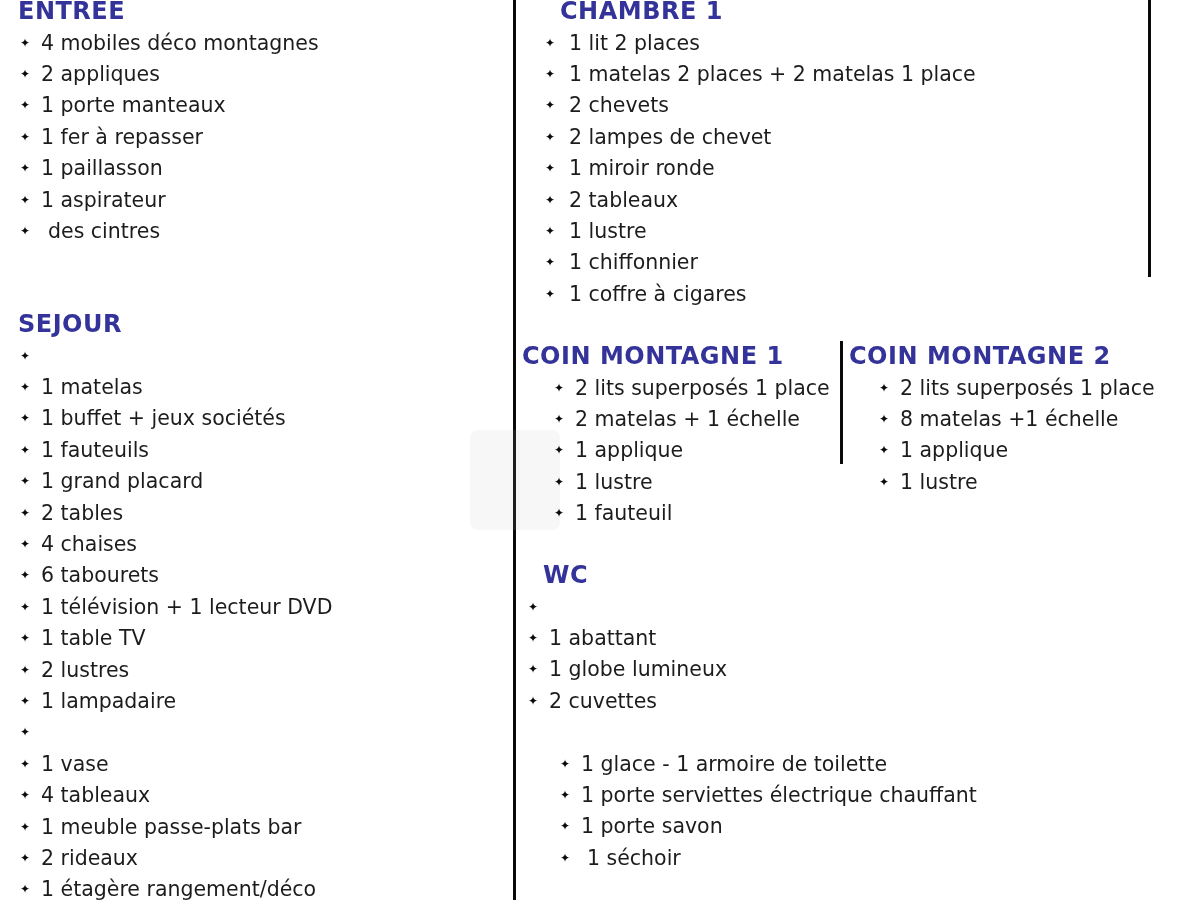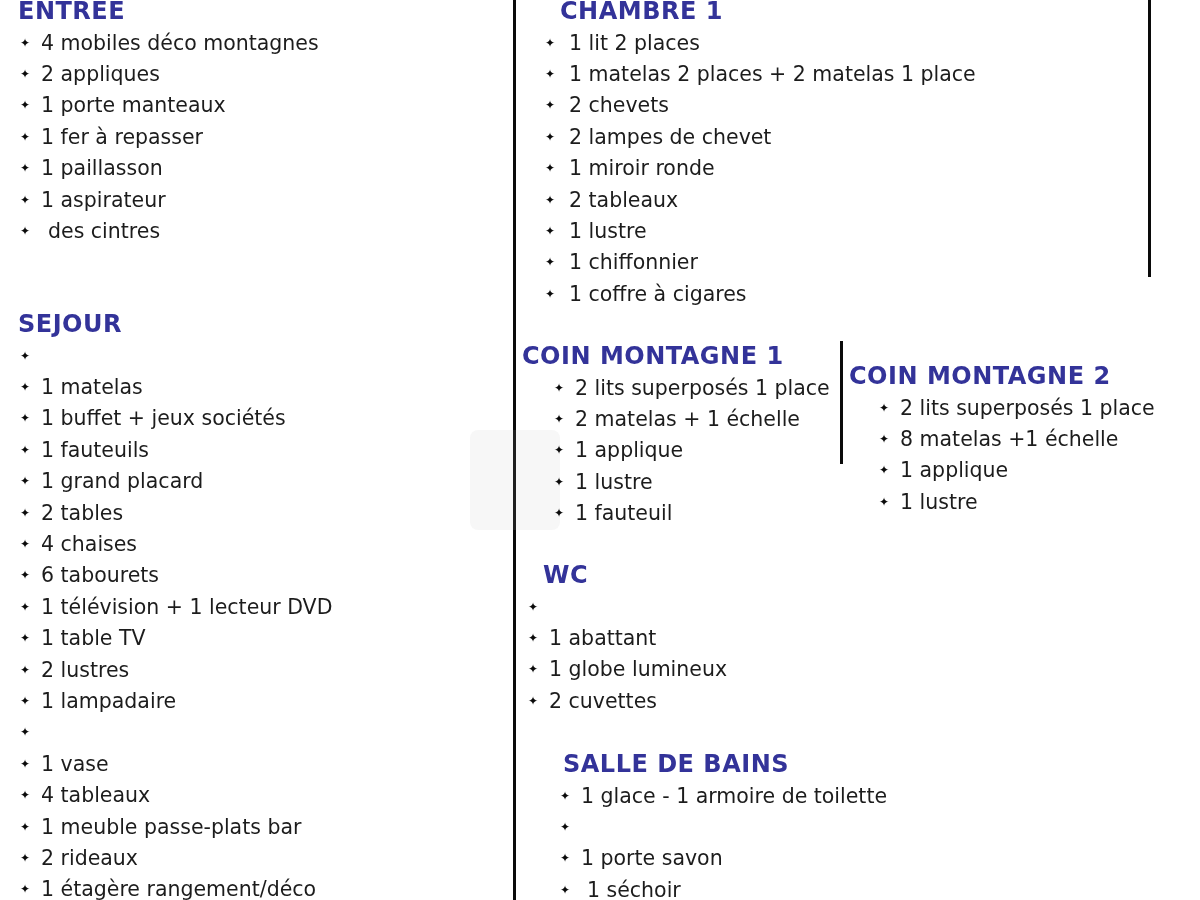--- a/index.html
+++ b/index.html
@@ -233,21 +233,21 @@
         <span class="bullet">✦</span>
         <span class="txt">1 lustre</span>
       </li>
     <li>
         <span class="bullet">✦</span>
         <span class="txt">1 fauteuil</span>
       </li>
   </ul>
 </section>
 
-<section class="sec" style="left:849px; top:360px;">
+<section class="sec" style="left:849px; top:340px;">
   <h2 class="sec-title">COIN MONTAGNE 2</h2>
   <ul class="items" style="padding-left:30px;">
     <li>
         <span class="bullet">✦</span>
         <span class="txt">2 lits superposés 1 place</span>
       </li>
     <li>
         <span class="bullet">✦</span>
         <span class="txt">8 matelas  +1 échelle</span>
       </li>
@@ -277,28 +277,28 @@
         <span class="txt">1 globe lumineux</span>
       </li>
     <li>
         <span class="bullet">✦</span>
         <span class="txt">2 cuvettes</span>
       </li>
   </ul>
 </section>
 
 <section class="sec" style="left:558px; top:748px;">
-  <h2 class="sec-title" style="margin-left:5px;">SALLE DE BAINS</h2>
   <ul class="items" style="padding-left:2px;">
     <li>
         <span class="bullet">✦</span>
         <span class="txt">1 glace - 1 armoire de toilette</span>
       </li>
     <li>
         <span class="bullet">✦</span>
+        <span class="txt">1 porte serviettes électrique chauffant</span>
       </li>
     <li>
         <span class="bullet">✦</span>
         <span class="txt">1 porte savon</span>
       </li>
     <li>
         <span class="bullet" style="width:27px; flex-basis:27px;">✦</span>
         <span class="txt">1 séchoir</span>
       </li>
   </ul>

